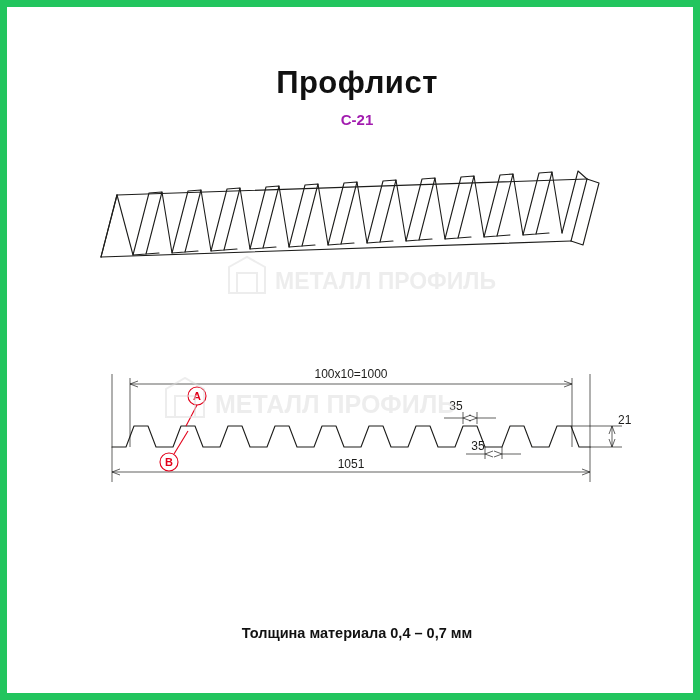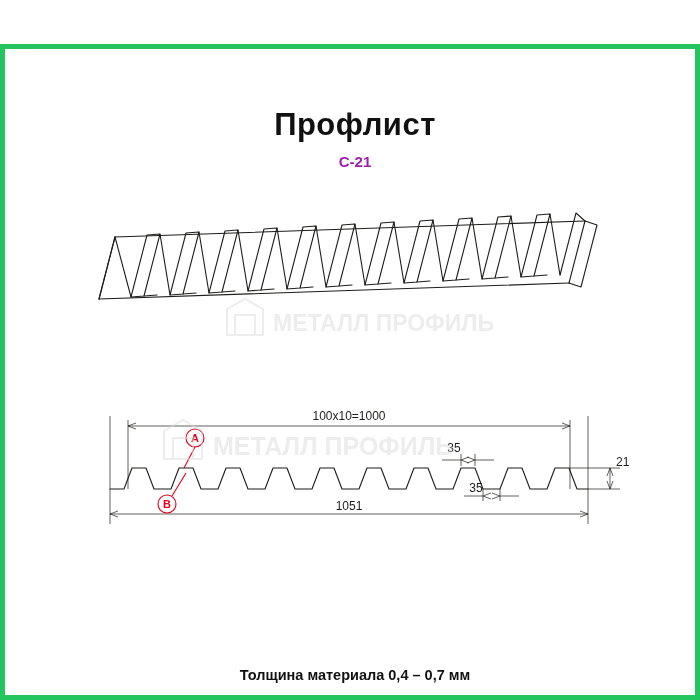--- a/index.html
+++ b/index.html
@@ -11,23 +11,22 @@
     height: 700px;
     background: #ffffff;
     font-family: "Liberation Sans", sans-serif;
     color: #1a1a1a;
     position: relative;
     overflow: hidden;
   }
   .page {
     position: absolute;
     inset: 0;
-    border: 5px solid #22c55e;
+    border: 7px solid #22c55e;
     box-sizing: border-box;
-    margin-top: 44px;
   }
   .title {
     position: absolute;
     top: 58px;
     left: 0;
     width: 700px;
     text-align: center;
     font-size: 31px;
     font-weight: bold;
     letter-spacing: 0.5px;

